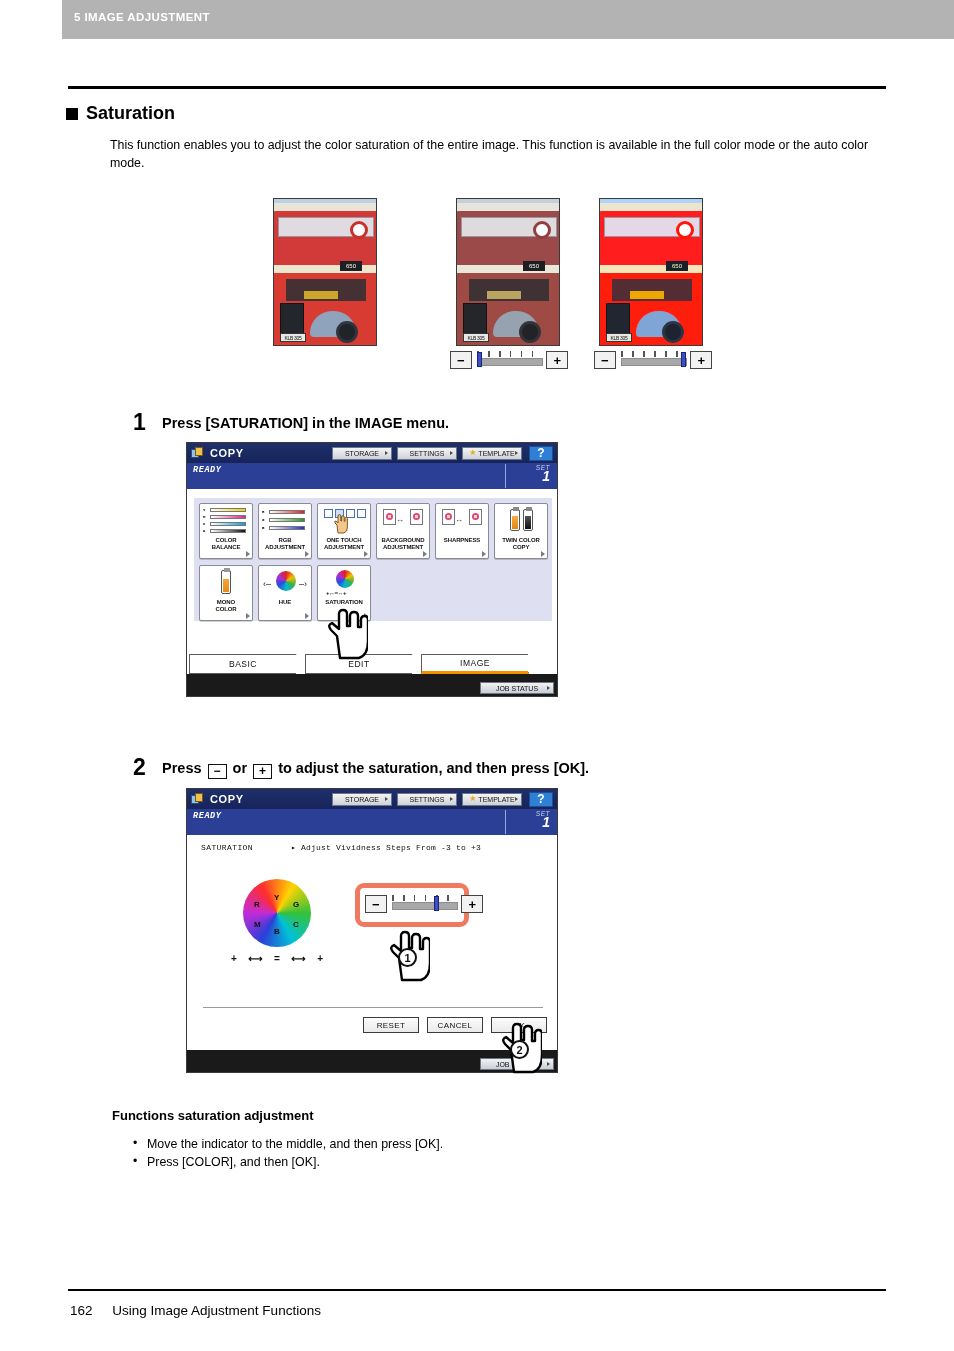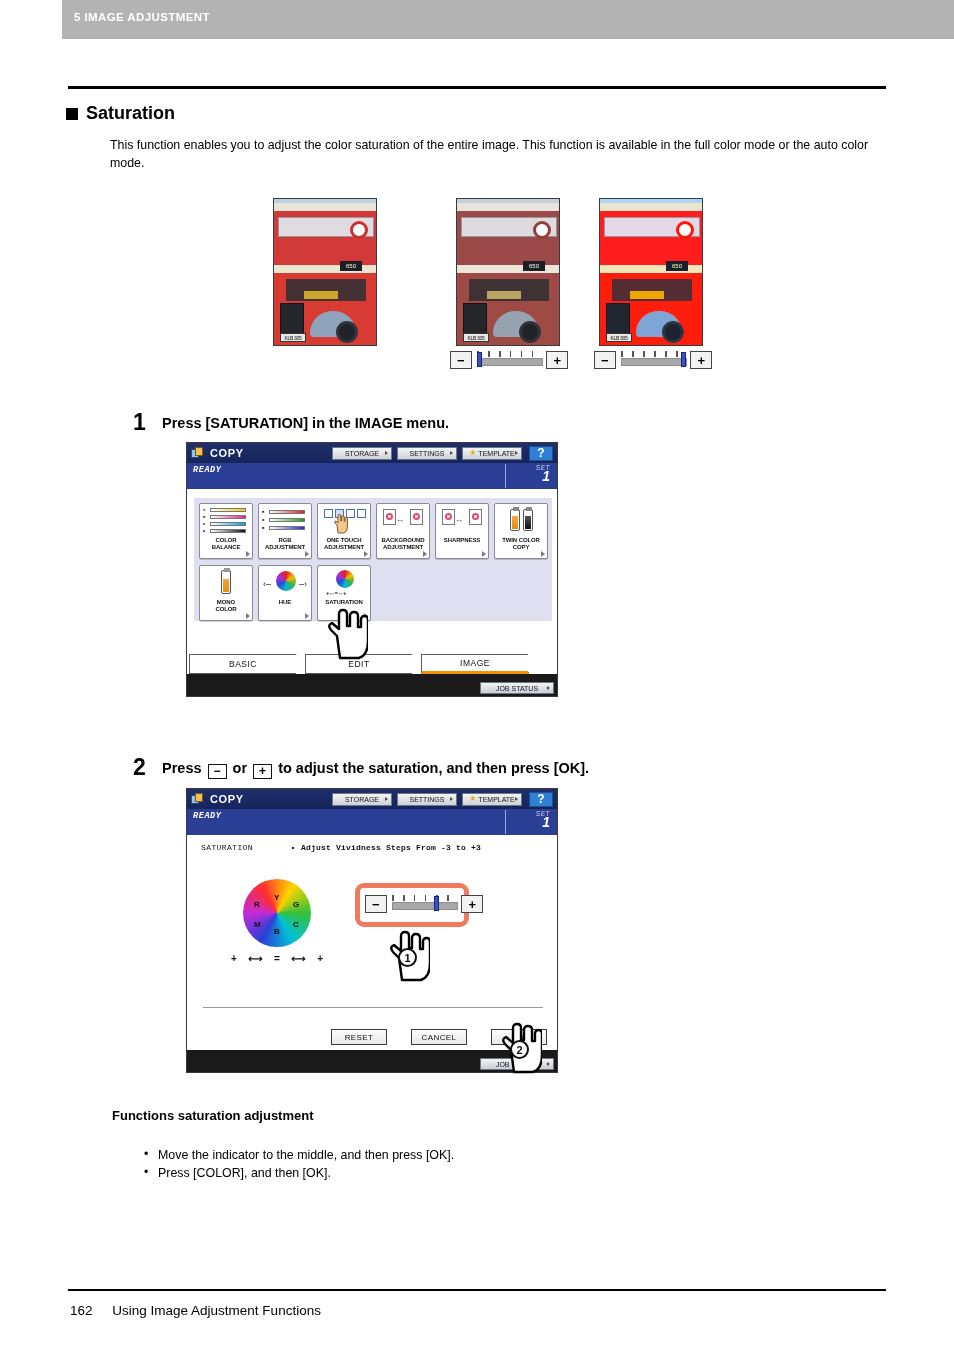--- a/index.html
+++ b/index.html
@@ -270,41 +270,41 @@
   }
 
   
   .scr2-body { height:215px; background:#fff; position:relative; }
   .sat-head {
     position:absolute; left:14px; top:8px; font-size:8px;
     font-family:"Liberation Mono", monospace; letter-spacing:.4px; color:#111;
   }
   .sat-desc {
     position:absolute; left:104px; top:8px; font-size:8px;
-    font-family:"Liberation Mono", monospace; letter-spacing:.2px; color:#111;font-weight:bold;
+    font-family:"Liberation Mono", monospace; letter-spacing:.2px; color:#111;
   }
   .bigwheel {
     position:absolute; left:56px; top:44px; width:68px; height:68px; border-radius:50%;
     background: conic-gradient(from -30deg,#ff2d2d,#ffd400,#35c13a,#00c2d6,#2b3fd8,#c32bd8,#ff2d2d);
   }
   .bigwheel .wl {
     position:absolute; font-size:8px; font-weight:bold; color:#111;
     font-family:"Liberation Sans", sans-serif;
   }
   .wheel-scale {
     position:absolute; left:44px; top:118px; width:92px; font-size:10px;
     display:flex; justify-content:space-between; align-items:center; color:#111; font-weight:bold;
   }
   .hl-box {
     position:absolute; left:168px; top:48px; width:114px; height:44px;
     border:5px solid #f07a5f; border-radius:9px; background:#fff;
   }
   .p2-slider { position:absolute; left:178px; top:58px; }
   .sep-line { position:absolute; left:16px; top:172px; width:340px; height:1px; background:#9a9a9a; }
-  .actbtns { position:absolute; right:10px; top:194px; display:flex; gap:24px; }
+  .actbtns { position:absolute; right:10px; top:182px; display:flex; gap:8px; }
   .actbtn {
     width:56px; height:16px; background:linear-gradient(#fdfdfd,#e9e9e9);
     border:1px solid #3b3b3b; font-size:8px; display:flex; align-items:center;
     justify-content:center; color:#111; letter-spacing:.4px;
   }
 
   
   .hand { position:absolute; width:42px; height:52px; }
   .hand svg { width:100%; height:100%; display:block; }
   .callout {
@@ -313,21 +313,21 @@
     display:flex; align-items:center; justify-content:center;
   }
 
   
   .cancel-head {
     position:absolute; left:112px; top:1108px; font-size:13px; font-weight:bold;
   }
   .bullets { position:absolute; left:126px; top:1130px; font-size:12.4px; line-height:18px; }
   .bullets li { list-style:none; position:relative; padding-left:16px; }
   .bullets li:before { content:"•"; position:absolute; left:2px; top:-1px; }
-  .bullets ul { margin:16px; padding:0; }
+  .bullets ul { margin:5px; padding:0; }
 </style>
 </head>
 <body>
 
 <div class="chapter-band">
   <div class="chapter-text">5 IMAGE ADJUSTMENT</div>
 </div>
 
 <div class="rule-top"></div>
 

